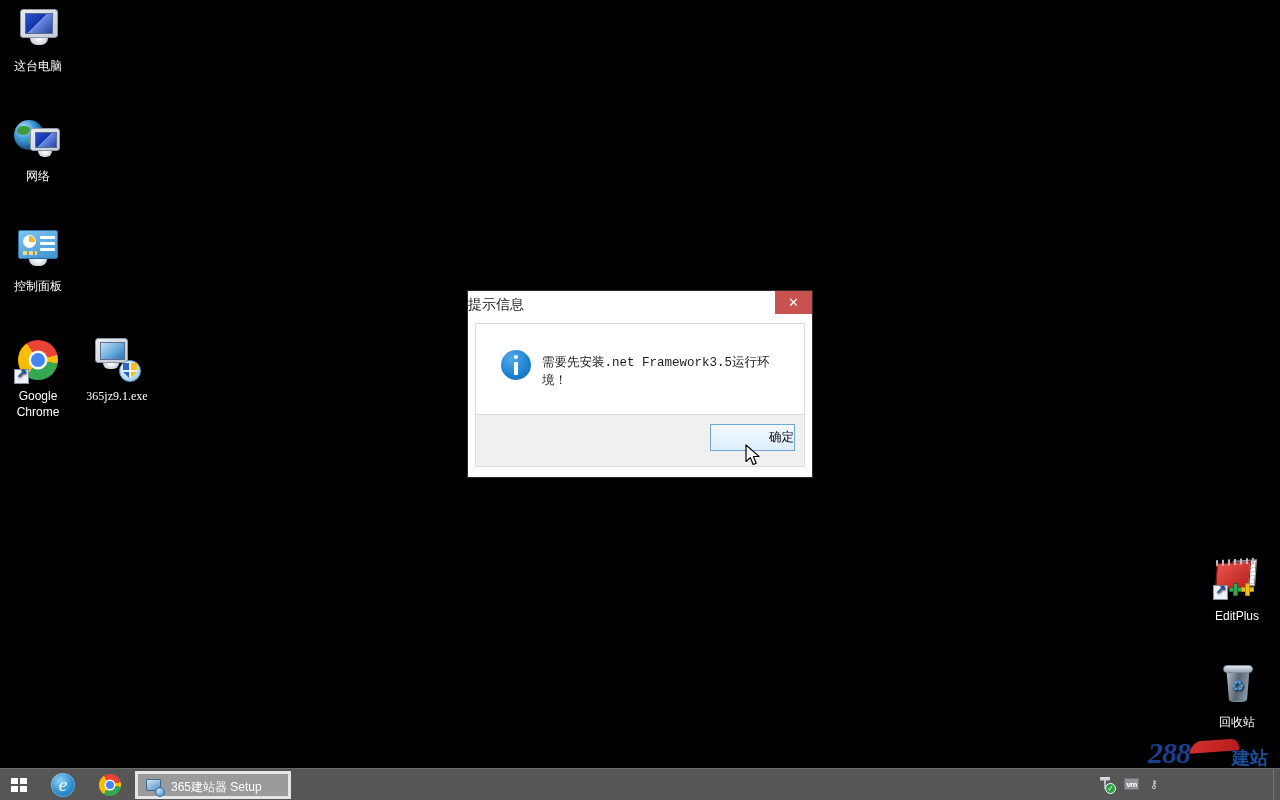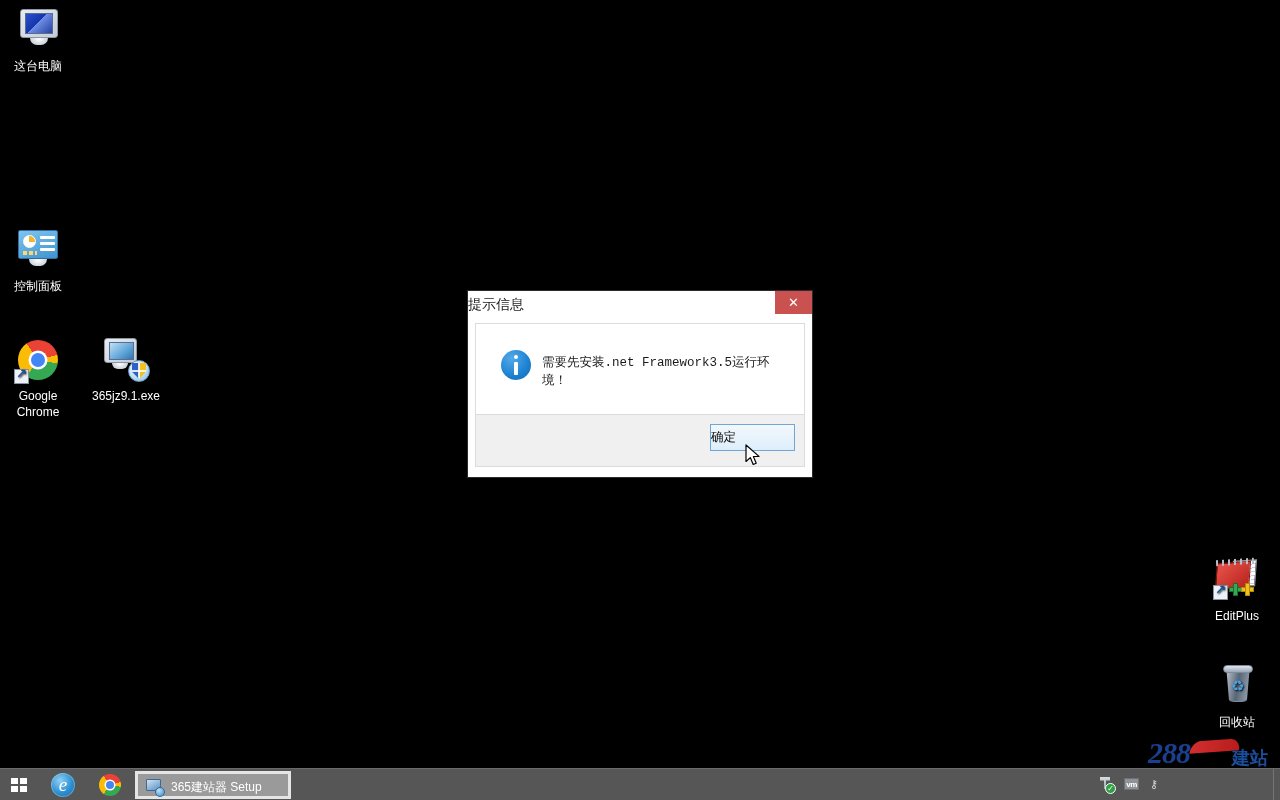--- a/index.html
+++ b/index.html
@@ -397,21 +397,21 @@
     right: 9px;
     top: 9px;
     width: 85px;
     height: 27px;
     background: linear-gradient(to bottom,#f2f8fd 0%,#ddeefb 100%);
     border: 1px solid #6fa8d8;
     box-sizing: border-box;
     font-size: 12.5px;
     color: #0d0d0d;
     line-height: 25px;
-    text-align: left;
+    text-align: right;
     cursor: pointer;
   }
 
   
   #cursor {
     position: absolute;
     left: 745px;
     top: 444px;
     width: 18px;
     height: 24px;
@@ -670,20 +670,30 @@
   <div class="desk-icon" style="left:0px; top:6px;">
     <div class="glyph">
       <div class="mon-body">
           <div class="mon-screen"></div>
         </div>
       <div class="mon-stand"></div>
     </div>
     <span class="label">这台电脑</span>
   </div>
 
+  <div class="desk-icon" style="left:0px; top:116px;">
+    <div class="glyph">
+      <div class="globe"></div>
+      <div class="mon-body" style="left:16px; top:12px; width:30px; height:23px;">
+        <div class="mon-screen" style="width:22px; height:16px;"></div>
+      </div>
+      <div class="mon-stand" style="left:24px; top:35px; width:14px; height:6px;"></div>
+    </div>
+    <span class="label">网络</span>
+  </div>
 
   <div class="desk-icon" style="left:0px; top:226px;">
     <div class="glyph">
       <div class="cp-box">
         <div class="cp-pie"></div>
         <div class="cp-line" style="top:5px;"></div>
         <div class="cp-line" style="top:11px;"></div>
         <div class="cp-line" style="top:17px;"></div>
         <div class="cp-dots"></div>
       </div>
@@ -693,21 +703,21 @@
   </div>
 
   <div class="desk-icon" style="left:0px; top:336px;">
     <div class="glyph">
       <div class="chrome"></div>
       <div class="shortcut"></div>
     </div>
     <span class="label">Google Chrome</span>
   </div>
 
-  <div class="desk-icon" style="left:88px; top:336px;">
+  <div class="desk-icon" style="left:79px; top:336px;font-family:Liberation Serif, serif;">
     <div class="glyph">
       <div class="mon-body" style="left:2px; top:2px; width:33px; height:25px;">
         <div class="mon-screen" style="width:25px; height:18px; background:linear-gradient(140deg,#bfe0f6 0%,#5fa5d8 60%,#2f74ad 100%);"></div>
       </div>
       <div class="mon-stand" style="left:10px; top:27px; width:16px; height:6px;"></div>
       <div class="shield">
         <div class="sh-disc"></div>
         <div class="sh-body"></div>
         <div class="sh-cross"></div>
       </div>

